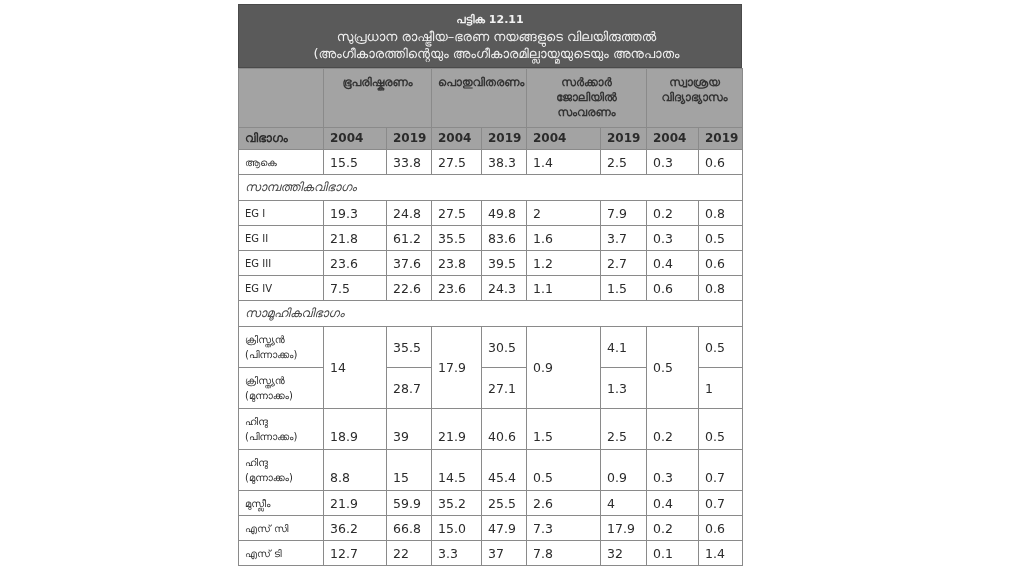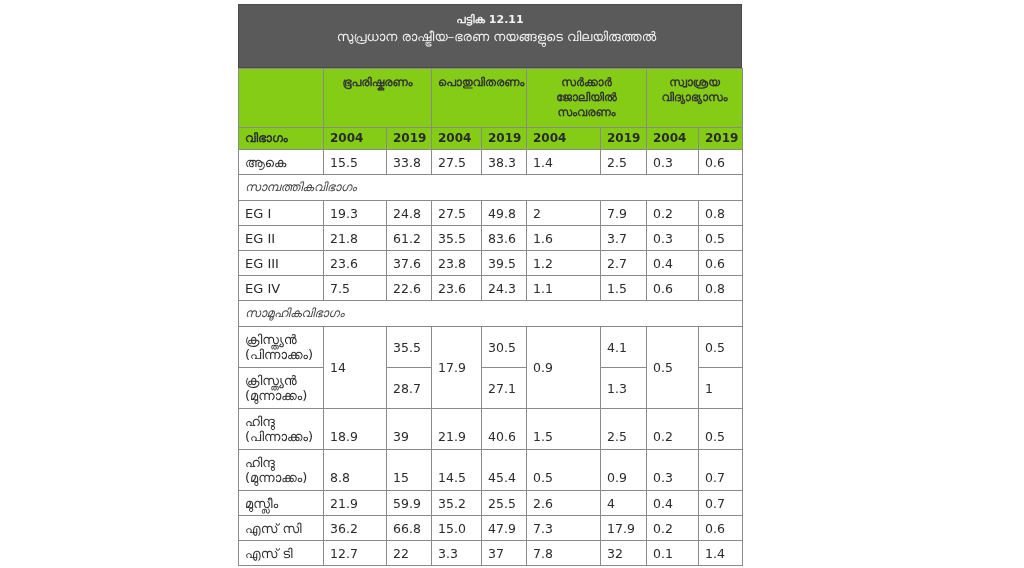--- a/index.html
+++ b/index.html
@@ -28,36 +28,37 @@
   }
   col.c0 { width: 85px; }
   col.c1 { width: 63px; }
   col.c2 { width: 45px; }
   col.c3 { width: 50px; }
   col.c4 { width: 45px; }
   col.c5 { width: 74px; }
   col.c6 { width: 46px; }
   col.c7 { width: 52px; }
   col.c8 { width: 44px; }
-  .gray td, td.gray { background: #84cc16; }
+  .gray td, td.gray { background: #a3a3a3; }
   .grp td { height: 59px; text-align: center; vertical-align: top; padding-top: 6px; font-size: 11.5px; font-weight: bold; color: #333; }
   .yr td { height: 22px; font-weight: bold; font-size: 12px; }
   .r25 td { height: 25px; }
   .sec td { height: 26px; font-style: italic; color: #444; font-size: 12px; background: #fff; }
   .r40 td { height: 41px; }
   .top td.num { vertical-align: top; padding-top: 20px; }
-  .lbl { font-size: 13px; }
+  .lbl { font-size: 10px; }
 </style>
 </head>
 <body>
 
 <div class="wrap">
   <div class="title-bar">
     <div class="t-num">പട്ടിക 12.11</div>
     <div class="t-line">സുപ്രധാന രാഷ്ട്രീയ–ഭരണ നയങ്ങളുടെ വിലയിരുത്തൽ</div>
+    <div class="t-line">(അംഗീകാരത്തിന്റെയും അംഗീകാരമില്ലായ്മയുടെയും അനുപാതം</div>
   </div>
 
   <table>
     <colgroup>
       <col class="c0">
         <col class="c1">
         <col class="c2">
         <col class="c3">
         <col class="c4">
       <col class="c5">

